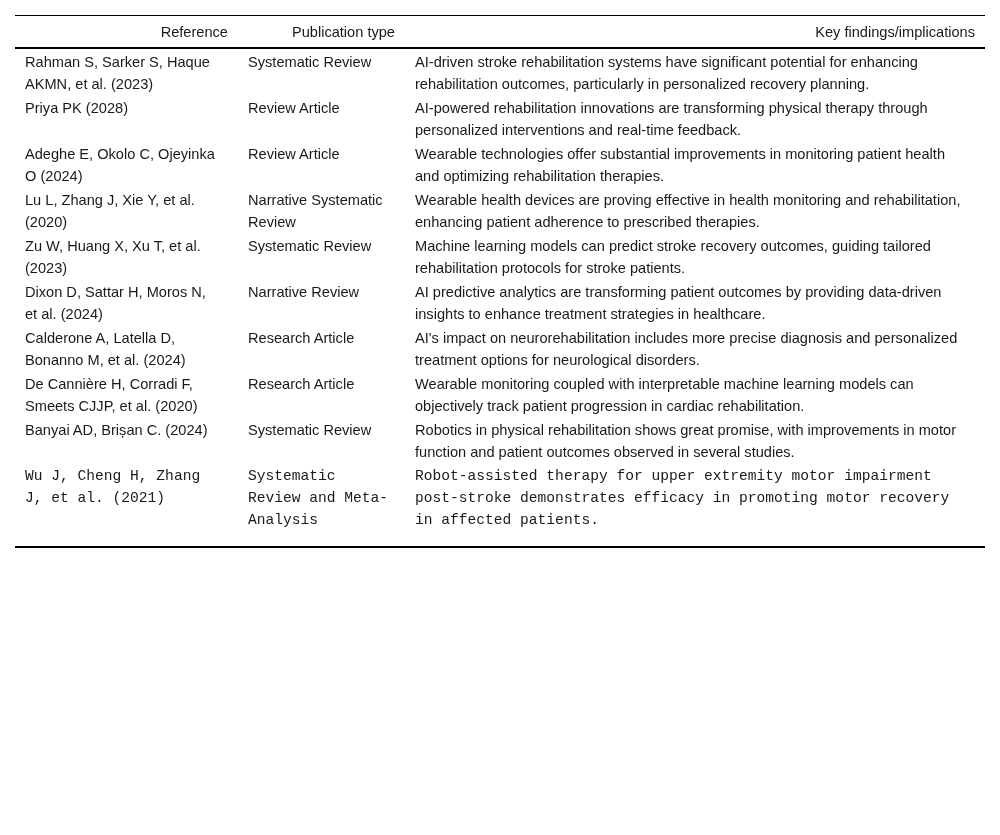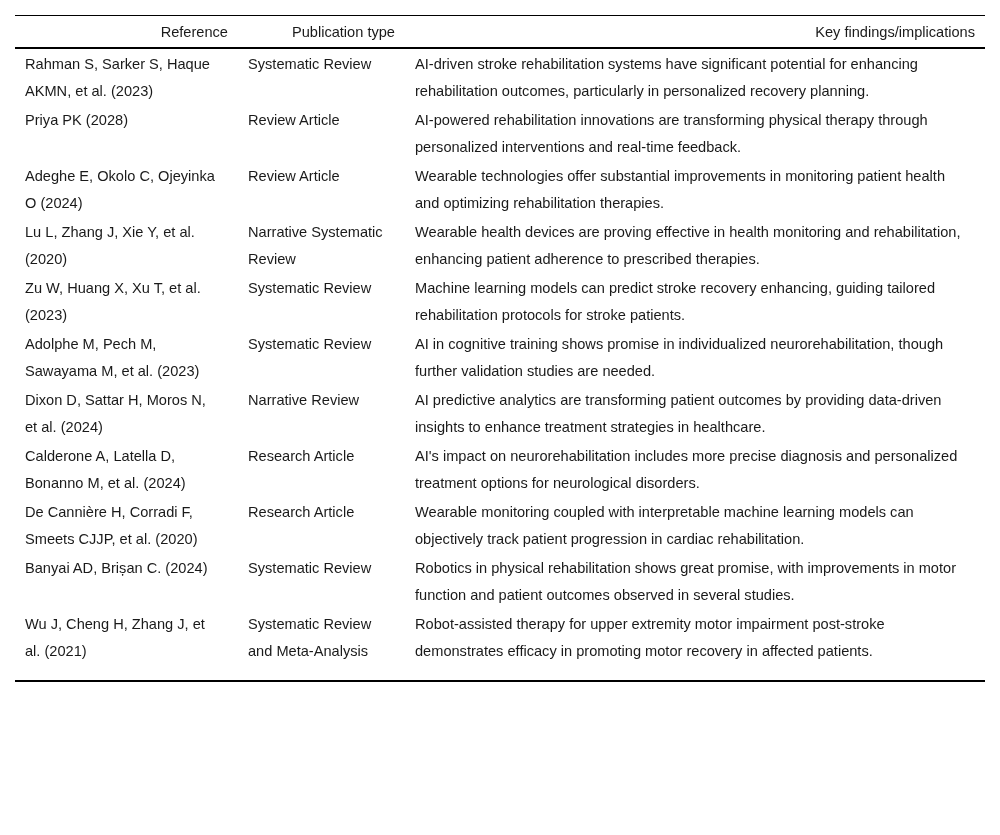--- a/index.html
+++ b/index.html
@@ -33,25 +33,26 @@
     }
     thead th {
       font-weight: normal;
       text-align: right;
       vertical-align: top;
       padding: 6px 10px 5px 10px;
       line-height: 20px;
     }
     tbody tr:last-child {
       border-bottom: 2px solid #000;
+      font-family: Liberation Mono, monospace;
     }
     tbody td {
       vertical-align: top;
       padding: 1px 10px 1px 10px;
-      line-height: 27px;
+      line-height: 22px;
       margin-top: 24px;
     }
     tbody tr:first-child td { padding-top: 2px; }
     tbody tr:last-child td { padding-bottom: 15px; }
     col.c1 { width: 223px; }
     col.c2 { width: 167px; }
     col.c3 { width: 580px; }
     td.ref { padding-right: 22px; }
     td.type { padding-right: 12px; }
     td.finding { padding-right: 18px; }
@@ -90,26 +91,21 @@
         <td class="finding">Wearable technologies offer substantial improvements in monitoring patient health and optimizing rehabilitation therapies.</td>
       </tr>
       <tr>
         <td class="ref">Lu L, Zhang J, Xie Y, et al. (2020)</td>
         <td class="type">Narrative Systematic Review</td>
         <td class="finding">Wearable health devices are proving effective in health monitoring and rehabilitation, enhancing patient adherence to prescribed therapies.</td>
       </tr>
       <tr>
         <td class="ref">Zu W, Huang X, Xu T, et al. (2023)</td>
         <td class="type">Systematic Review</td>
-        <td class="finding">Machine learning models can predict stroke recovery enhancing, guiding tailored rehabilitation protocols for stroke patients.</td>
-      </tr>
-      <tr>
-        <td class="ref">Adolphe M, Pech M, Sawayama M, et al. (2023)</td>
-        <td class="type">Systematic Review</td>
-        <td class="finding">AI in cognitive training shows promise in individualized neurorehabilitation, though further validation studies are needed.</td>
+        <td class="finding">Machine learning models can predict stroke recovery outcomes, guiding tailored rehabilitation protocols for stroke patients.</td>
       </tr>
       <tr>
         <td class="ref">Dixon D, Sattar H, Moros N, et al. (2024)</td>
         <td class="type">Narrative Review</td>
         <td class="finding">AI predictive analytics are transforming patient outcomes by providing data-driven insights to enhance treatment strategies in healthcare.</td>
       </tr>
       <tr>
         <td class="ref">Calderone A, Latella D, Bonanno M, et al. (2024)</td>
         <td class="type">Research Article</td>
         <td class="finding">AI's impact on neurorehabilitation includes more precise diagnosis and personalized treatment options for neurological disorders.</td>

